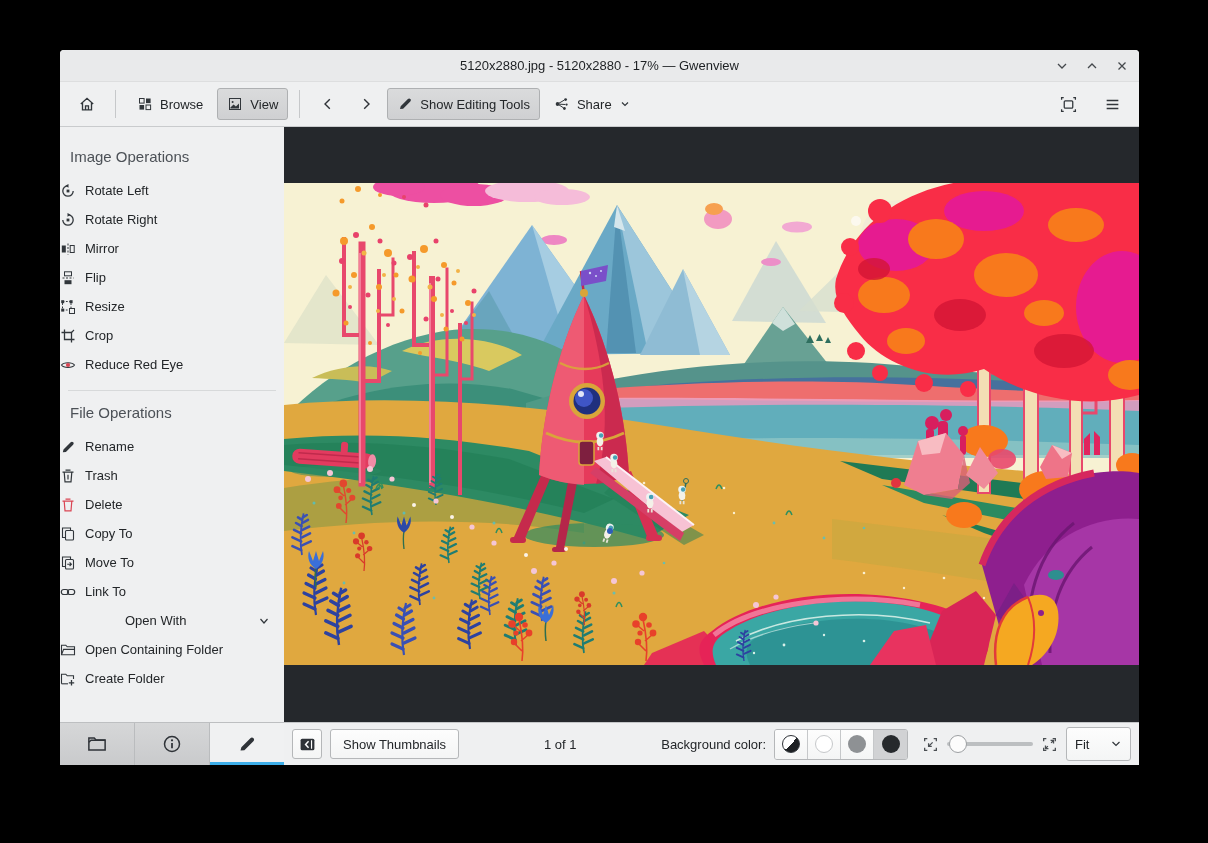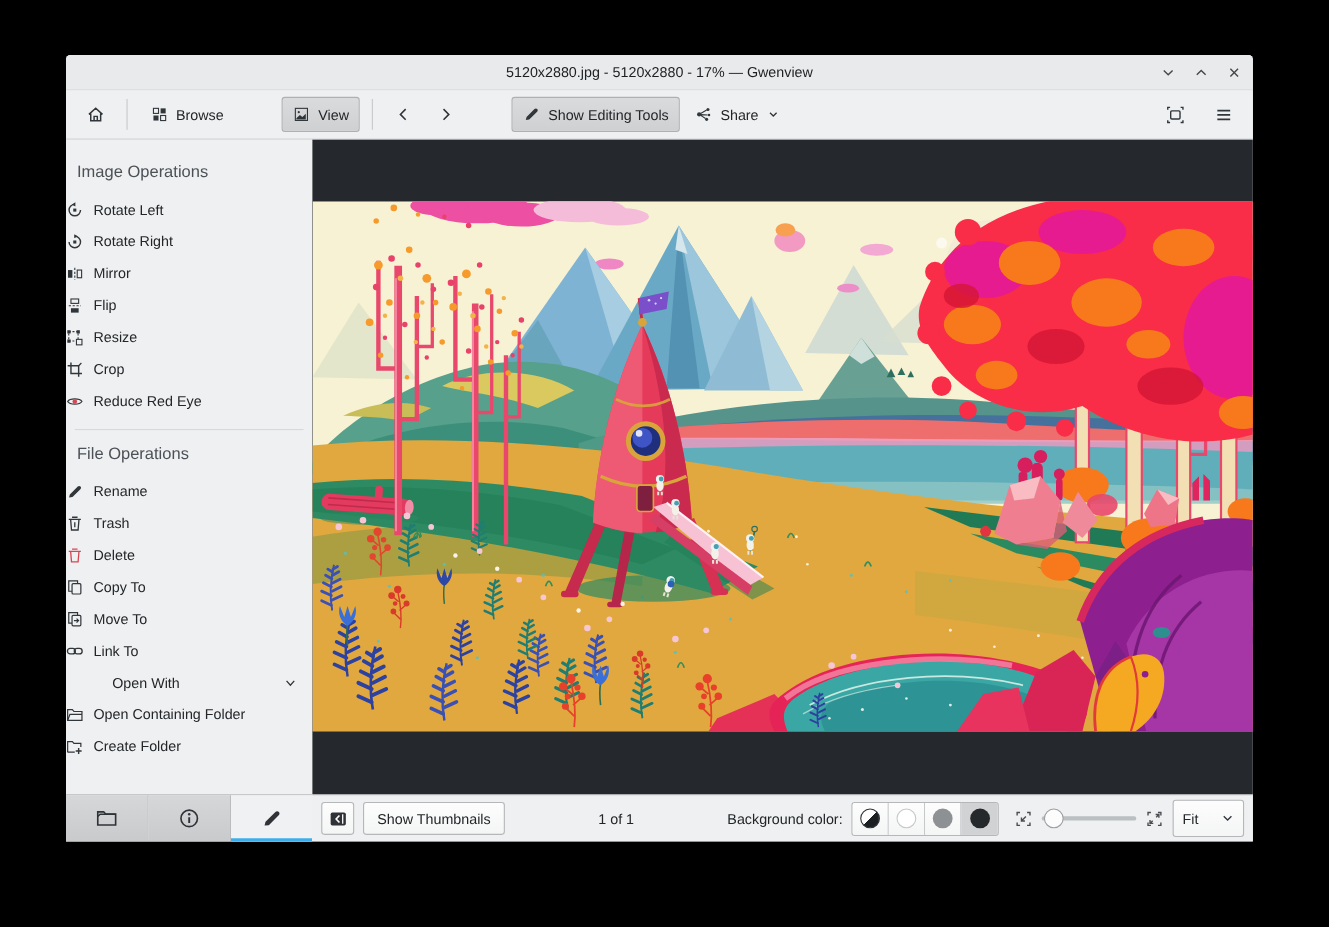--- a/index.html
+++ b/index.html
@@ -16,35 +16,35 @@
   .titlebar .title { font-size:13px; color:#1d2023; }
   .winbtns { position:absolute; right:10px; top:0; height:100%; display:flex;
     align-items:center; gap:16px; }
   .winbtn { width:14px; height:14px; display:flex; align-items:center; justify-content:center; }
 
   
   .toolbar { height:45px; flex:0 0 45px; display:flex; align-items:center;
     padding:0 10px; gap:4px; background:#eff0f1; border-bottom:1px solid #c9cbcd; }
   .tbtn { display:flex; align-items:center; gap:7px; height:32px; padding:0 9px;
     border-radius:3px; font-size:13px; color:#232629; border:1px solid transparent; }
-  .tbtn.checked { background:linear-gradient(#dadbdc,#cfd0d2); border-color:#aeb0b2;margin-left:39px; }
+  .tbtn.checked { background:linear-gradient(#dadbdc,#cfd0d2); border-color:#aeb0b2; }
   .tsep { width:1px; height:28px; background:#c6c8ca; margin:0 7px; flex:0 0 1px; }
   .ticon { width:34px; justify-content:center; padding:0; }
   .tb-right { margin-left:auto; display:flex; align-items:center; gap:10px; }
 
   
   .content { flex:1; display:flex; min-height:0; }
   .sidebar { width:224px; flex:0 0 224px; display:flex; flex-direction:column;
     background:#eff0f1; }
   .side-scroll { flex:1; padding-top:8px; overflow:hidden; }
   .side-title { font-size:15px; color:#4c5157; margin:13px 0 11px 10px; }
   .side-item { height:29px; display:flex; align-items:center; gap:9px;
     font-size:13px; color:#232629; position:relative; }
   .side-item .ic { flex:0 0 16px; height:16px; }
-  .side-item.submenu { padding-left:42px; }
+  .side-item.submenu { padding-left:65px; }
   .side-item .chev-right { position:absolute; right:13px; top:8px; }
   .side-divider { height:1px; background:#d7d9da; margin:11px 8px 2px 8px; }
   .side-tabs { height:43px; flex:0 0 43px; display:flex; border-top:1px solid #bdbfc1; }
   .side-tab { flex:1; display:flex; align-items:center; justify-content:center;
     background:linear-gradient(#d6d7d8,#c9cacc); border-right:1px solid #babcbe; }
   .side-tab:last-child { border-right:none; }
   .side-tab.active { background:#f0f1f2; box-shadow:inset 0 -3px 0 #3daee9; }
 
   .main { flex:1; display:flex; flex-direction:column; min-width:0; }
   .canvas { flex:1; background:#25282c; position:relative; overflow:hidden; }

